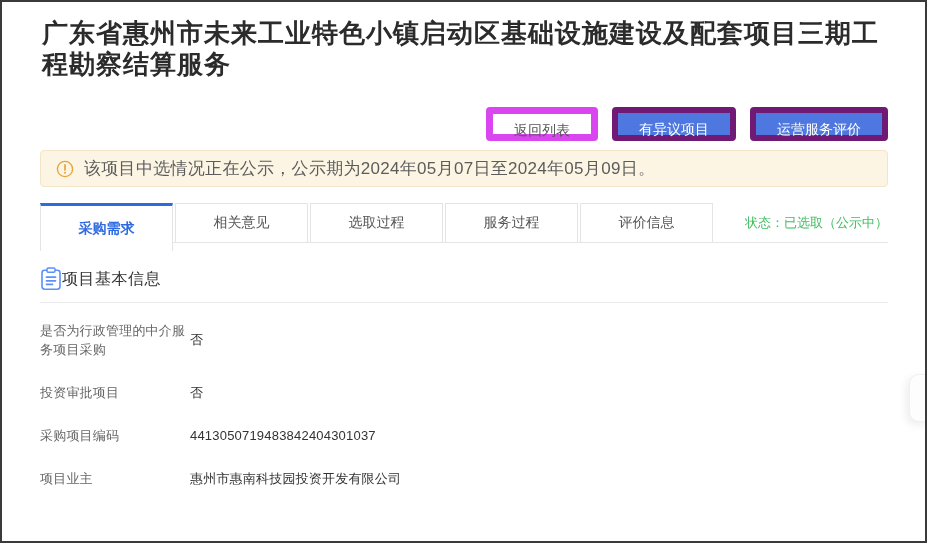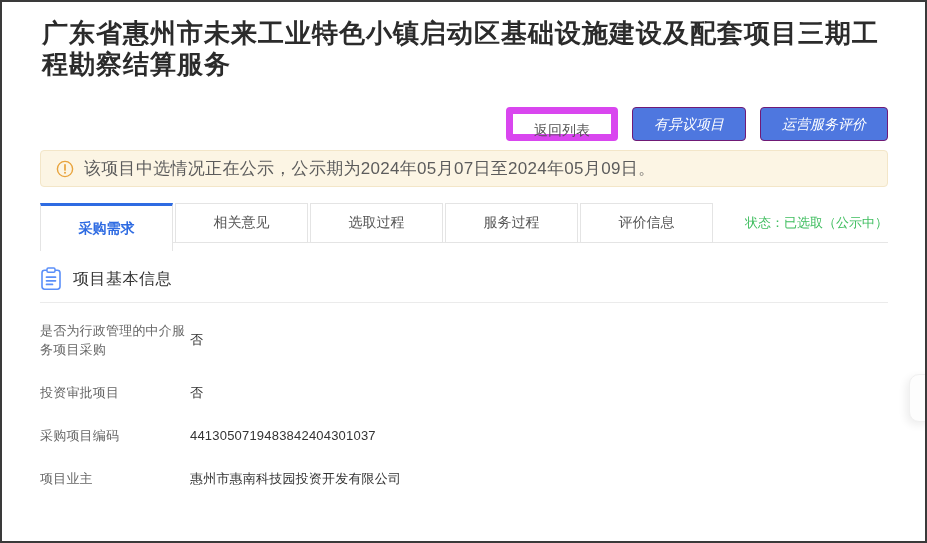--- a/index.html
+++ b/index.html
@@ -24,21 +24,21 @@
     max-width: 852px;
   }
 
   .toolbar { display: flex; justify-content: flex-end; gap: 14px; margin-top: 27px; }
   .btn {
     height: 34px; padding: 0 21px;
     font-size: 14px; border-radius: 4px; cursor: pointer;
     font-family: inherit; line-height: 32px;
   }
   .btn-default { background: #fff; border: 7px solid #d946ef; color: #555; }
-  .btn-primary { background: #4e77df; border: 1px solid #701a75; color: #fff; font-style: italic; }
+  .btn-primary { background: #4e77df; border: 6px solid #701a75; color: #fff; }
 
   .notice {
     margin-top: 9px; height: 37px;
     background: #fcf5e4; border: 1px solid #f3e6c8; border-radius: 4px;
     display: flex; align-items: center; gap: 10px; padding: 0 15px;
   }
   .notice-text { font-size: 17px; color: #5c5c5c; letter-spacing: 0.3px; }
 
   .tabs { margin-top: 16px; position: relative; height: 48px; display: flex; align-items: flex-start; }
   .tabs::after {
@@ -58,21 +58,21 @@
     color: #2e6be2; font-weight: 700; z-index: 2;
   }
   .tab-status {
     position: absolute; right: 0; top: 0; height: 40px;
     display: flex; align-items: center;
     font-size: 13px; color: #3ebd5e; z-index: 1;
   }
 
   .section-head {
     margin-top: 16px;
-    display: flex; align-items: center; gap: 11px;
+    display: flex; align-items: center; 
     padding-bottom: 11px; border-bottom: 1px solid #ebebeb;
   }
   .section-title { font-size: 16px; color: #333; font-weight: 500; letter-spacing: 0.5px; }
 
   .fields { margin-top: 6px; }
   .field-row { display: flex; align-items: center; padding: 12px 0; }
   .field-label {
     flex: 0 0 150px; width: 150px;
     font-size: 13px; color: #666; line-height: 19px; letter-spacing: 0.2px;
   }

